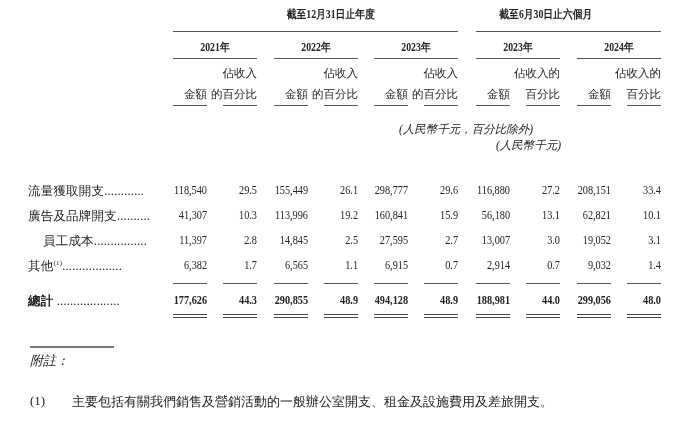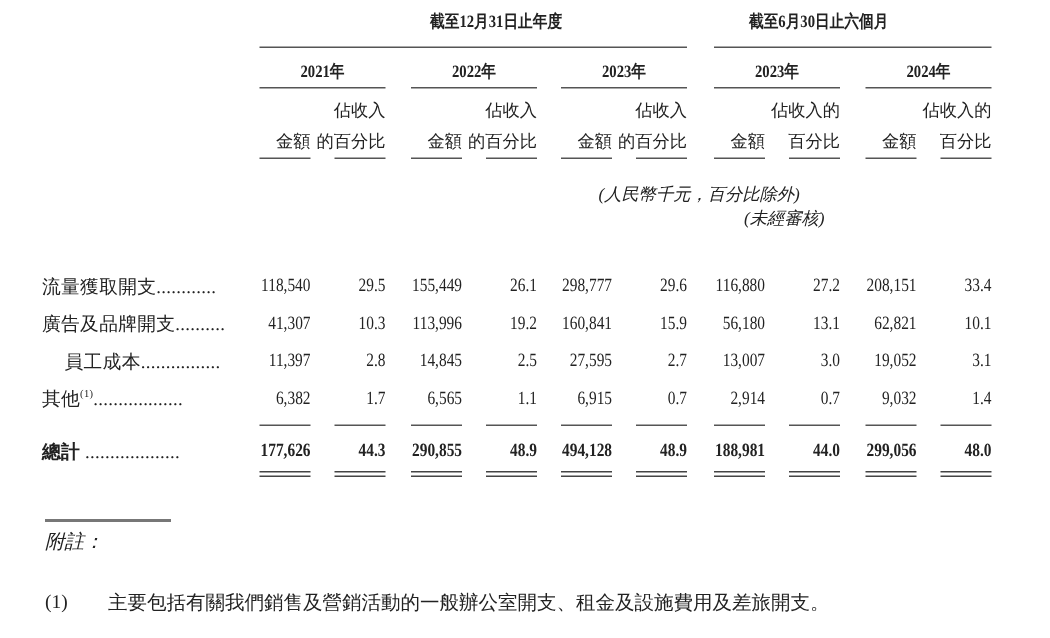--- a/index.html
+++ b/index.html
@@ -63,21 +63,21 @@
   <div class="hline" style="left:274px;width:34px;top:105px;"></div>
   <div class="hline" style="left:324px;width:34px;top:105px;"></div>
   <div class="hline" style="left:374px;width:34px;top:105px;"></div>
   <div class="hline" style="left:424px;width:34px;top:105px;"></div>
   <div class="hline" style="left:476px;width:34px;top:105px;"></div>
   <div class="hline" style="left:526px;width:34px;top:105px;"></div>
   <div class="hline" style="left:577px;width:34px;top:105px;"></div>
   <div class="hline" style="left:627px;width:34px;top:105px;"></div>
 
   <div class="abs ital" style="left:367px;top:122px;margin-left:32px;">(人民幣千元，百分比除外)</div>
-  <div class="abs ital" style="left:496px;top:138px;">(未經審核)</div>
+  <div class="abs ital" style="left:496px;top:138px;">(人民幣千元)</div>
 
   <div class="abs lbl" style="left:28px;top:183px;"><span>流量獲取開支</span><span>............</span></div>
   <div class="abs lbl" style="left:28px;top:208px;"><span>廣告及品牌開支</span><span>..........</span></div>
   <div class="abs lbl" style="left:28px;top:233px;margin-left:15px;"><span>員工成本</span><span>................</span></div>
   <div class="abs lbl" style="left:28px;top:258px;"><span>其他</span><sup style="font-size:7px;">(1)</sup><span>..................</span></div>
   <div class="abs lbl bold" style="left:28px;top:293px;"><span>總計</span> <span style="font-weight:normal">...................</span></div>
 
   <div>
     <div class="abs num" style="left:153px;width:54px;top:183px;">118,540</div>
     <div class="abs num" style="left:213px;width:44px;top:183px;">29.5</div>

